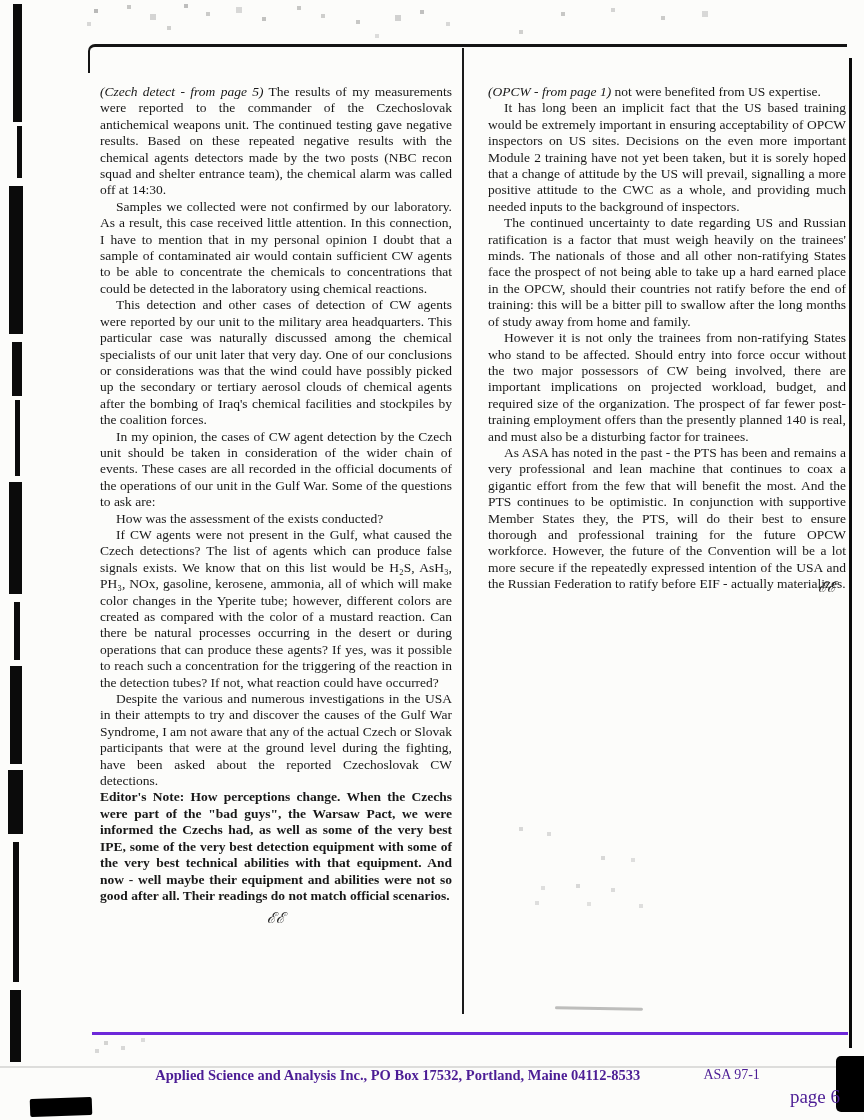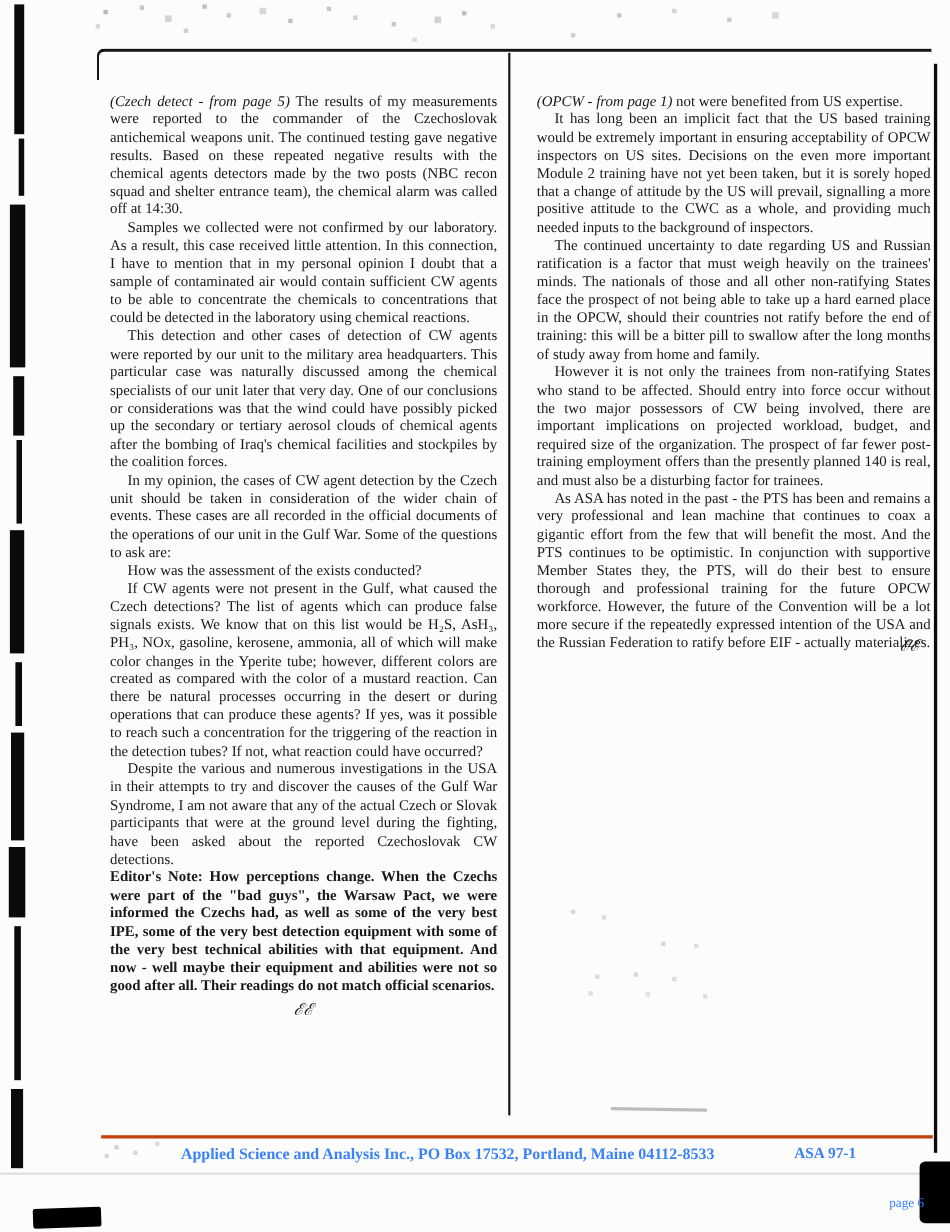--- a/index.html
+++ b/index.html
@@ -44,26 +44,26 @@
     text-align:center; font-style:italic; font-size:15px;
     margin-top:3px; color:#222;
   }
   .end-mark-right {
     text-align:right; font-style:italic; font-size:15px;
     margin-top:-16.4px; padding-right:10px; color:#222;
   }
   
   .footer {
     position:absolute; left:92px; top:1032px; width:756px;
-    border-top:3px solid #c2410c; padding-top:7px;
-    display:flex; align-items:flex-start; color:#3b82f6;
+    border-top:3px solid #6d28d9; padding-top:7px;
+    display:flex; align-items:center; color:#4c1d95;
   }
   .footer .pub   { flex:1; text-align:center; font-weight:bold; font-size:14.5px; }
-  .footer .issue { font-weight:bold; font-size:14px; margin-right:30px; white-space:nowrap; }
-  .footer .page  { font-size:12px; margin-right:8px; white-space:nowrap;margin-top:44px; }
+  .footer .issue { font-weight:normal; font-size:14px; margin-right:30px; white-space:nowrap; }
+  .footer .page  { font-size:19px; margin-right:8px; white-space:nowrap;margin-top:44px; }
   
   .art { position:absolute; background:#0b0b0b; }
   .noise { position:absolute; left:0; top:0; width:2px; height:2px; background:transparent; }
   #noise-top { box-shadow:
     95px 10px 0 1px rgba(75,75,75,.38), 128px 6px 0 1px rgba(75,75,75,.30),
     152px 16px 0 2px rgba(75,75,75,.22), 185px 5px 0 1px rgba(75,75,75,.35),
     207px 13px 0 1px rgba(75,75,75,.28), 238px 9px 0 2px rgba(75,75,75,.20),
     263px 18px 0 1px rgba(75,75,75,.33), 298px 7px 0 1px rgba(75,75,75,.30),
     322px 15px 0 1px rgba(75,75,75,.26), 357px 21px 0 1px rgba(75,75,75,.30),
     397px 17px 0 2px rgba(75,75,75,.24), 421px 11px 0 1px rgba(75,75,75,.34),

